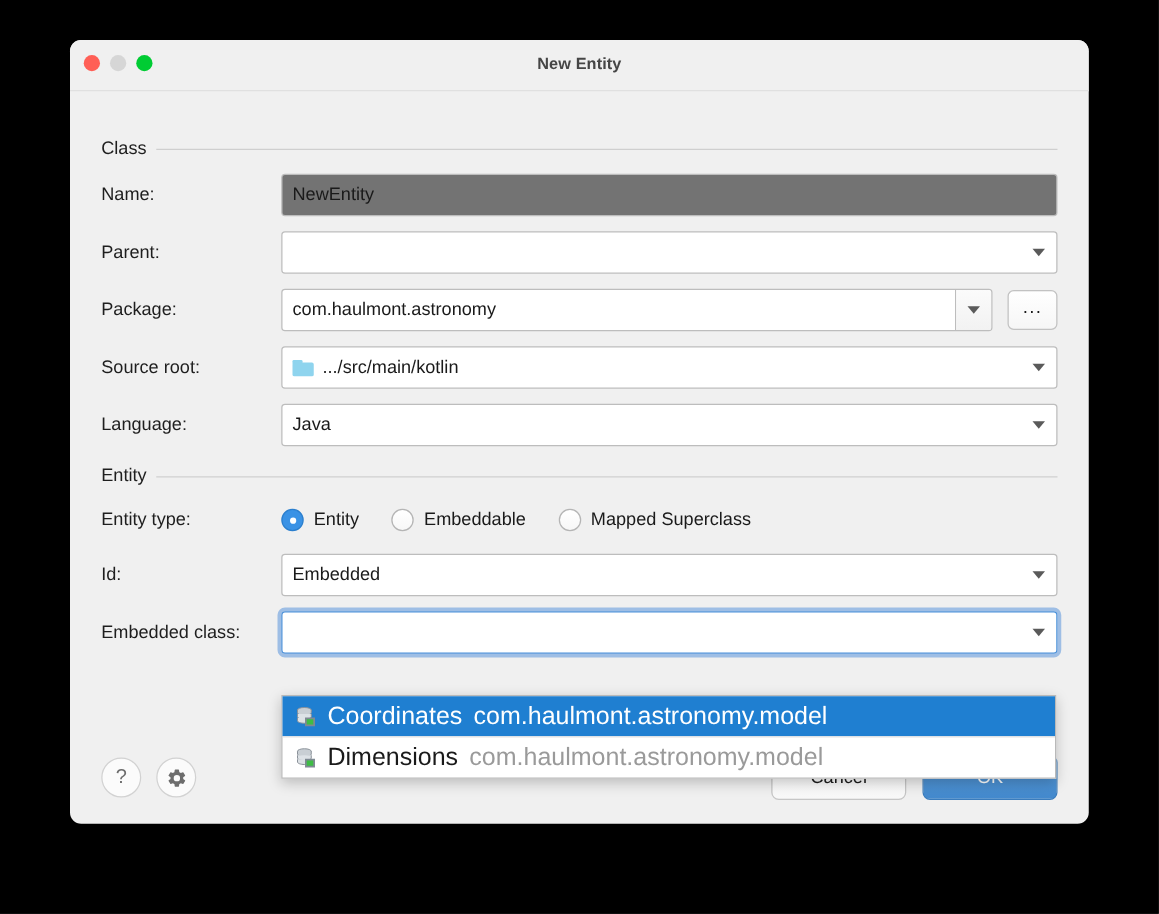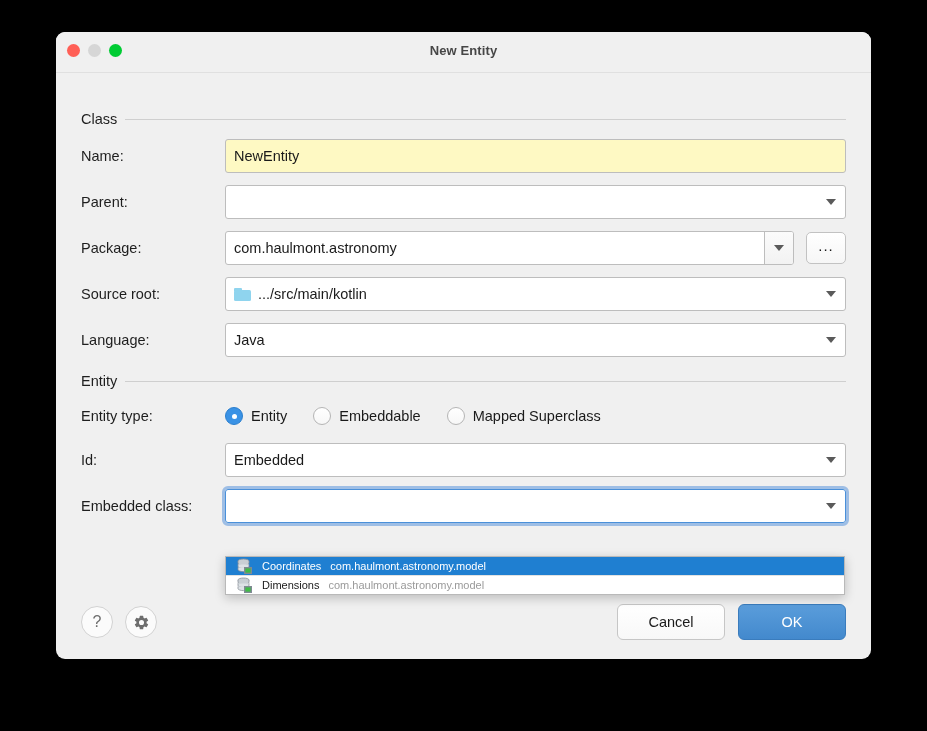--- a/index.html
+++ b/index.html
@@ -106,21 +106,21 @@
   .row-control {
     flex: 1;
     position: relative;
     height: 34px;
   }
 
   
   .textfield {
     position: absolute;
     inset: 0;
-    background: #fef9c3;
+    background: #737373;
     border: 1px solid #bdbdbd;
     border-radius: 3px;
     box-sizing: border-box;
     display: flex;
     align-items: center;
     padding: 0 8px;
     font-size: 14.5px;
     color: #1a1a1a;
   }
 
@@ -273,26 +273,26 @@
     left: 169px;
     top: 483px;
     width: 620px;
     background: #ffffff;
     border: 1px solid #b9b9b9;
     box-shadow: 0 3px 10px rgba(0,0,0,0.22);
     z-index: 40;
     box-sizing: border-box;
   }
   .dd-item {
-    height: 18px;
+    height: 32px;
     display: flex;
     align-items: center;
     gap: 9px;
     padding: 0 10px;
-    font-size: 11px;
+    font-size: 20px;
     color: #1a1a1a;
     white-space: nowrap;
     box-sizing: border-box;
   }
   .dd-item.selected {
     background: #1f7fd1;
     color: #ffffff;
   }
   .dd-item .dd-pkg {
     color: #9a9a9a;

